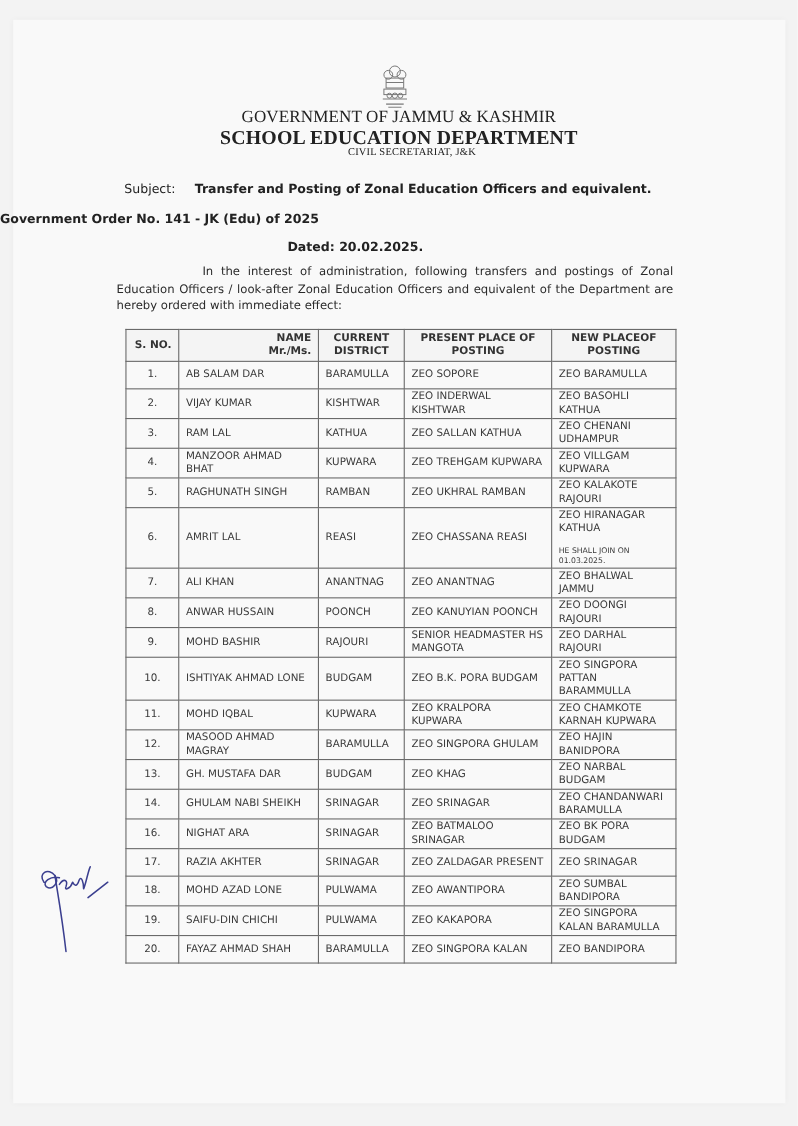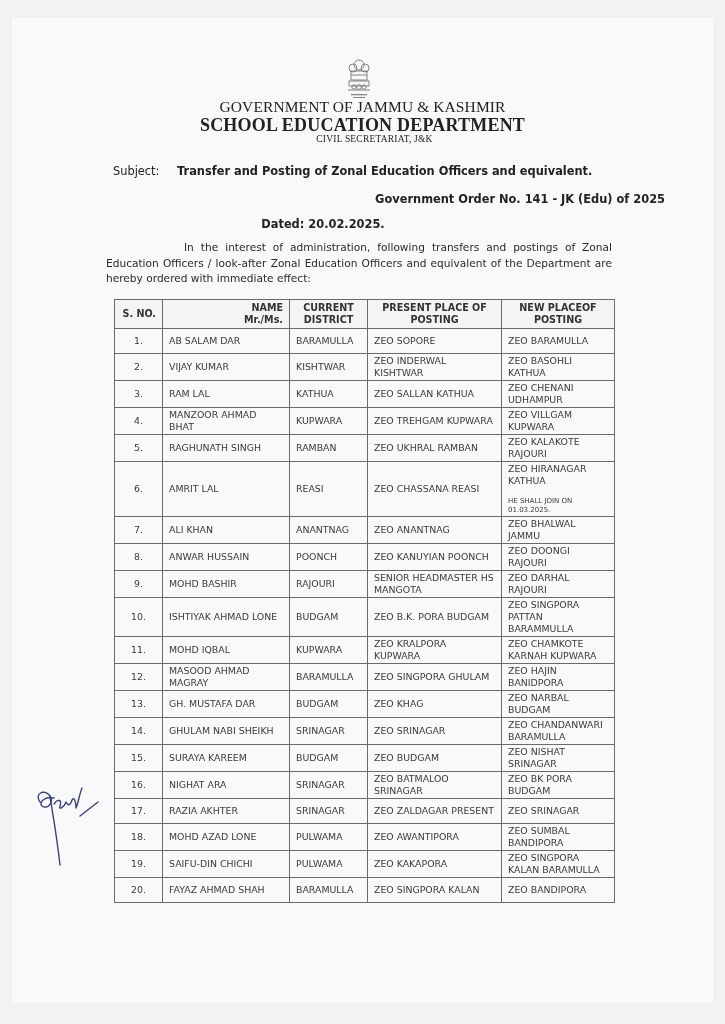--- a/index.html
+++ b/index.html
@@ -52,21 +52,21 @@
       color: #222;
     }
     .subject .sub-label { margin-right: 14px; }
     .subject .sub-text { font-weight: bold; }
 
     .order-no {
       position: absolute;
       left: 0;
       width: 665px;
       top: 192px;
-      text-align: right;
+      text-align: left;
       font-weight: bold;
       font-size: 11.4px;
       color: #222;
     }
     .order-date {
       position: absolute;
       left: 0;
       width: 646px;
       top: 217px;
       text-align: center;
@@ -297,27 +297,20 @@
         <td class="new"><span>ZEO NARBAL BUDGAM</span></td>
       </tr>
       <tr class="row">
         <td class="sno"><span>14.</span></td>
         <td class="name"><span>GHULAM NABI SHEIKH</span></td>
         <td class="dist"><span>SRINAGAR</span></td>
         <td class="pres"><span>ZEO SRINAGAR</span></td>
         <td class="new"><span>ZEO CHANDANWARI BARAMULLA</span></td>
       </tr>
       <tr class="row">
-        <td class="sno"><span>15.</span></td>
-        <td class="name"><span>SURAYA KAREEM</span></td>
-        <td class="dist"><span>BUDGAM</span></td>
-        <td class="pres"><span>ZEO BUDGAM</span></td>
-        <td class="new"><span>ZEO NISHAT SRINAGAR</span></td>
-      </tr>
-      <tr class="row">
         <td class="sno"><span>16.</span></td>
         <td class="name"><span>NIGHAT ARA</span></td>
         <td class="dist"><span>SRINAGAR</span></td>
         <td class="pres"><span>ZEO BATMALOO SRINAGAR</span></td>
         <td class="new"><span>ZEO BK PORA BUDGAM</span></td>
       </tr>
       <tr class="row">
         <td class="sno"><span>17.</span></td>
         <td class="name"><span>RAZIA AKHTER</span></td>
         <td class="dist"><span>SRINAGAR</span></td>

